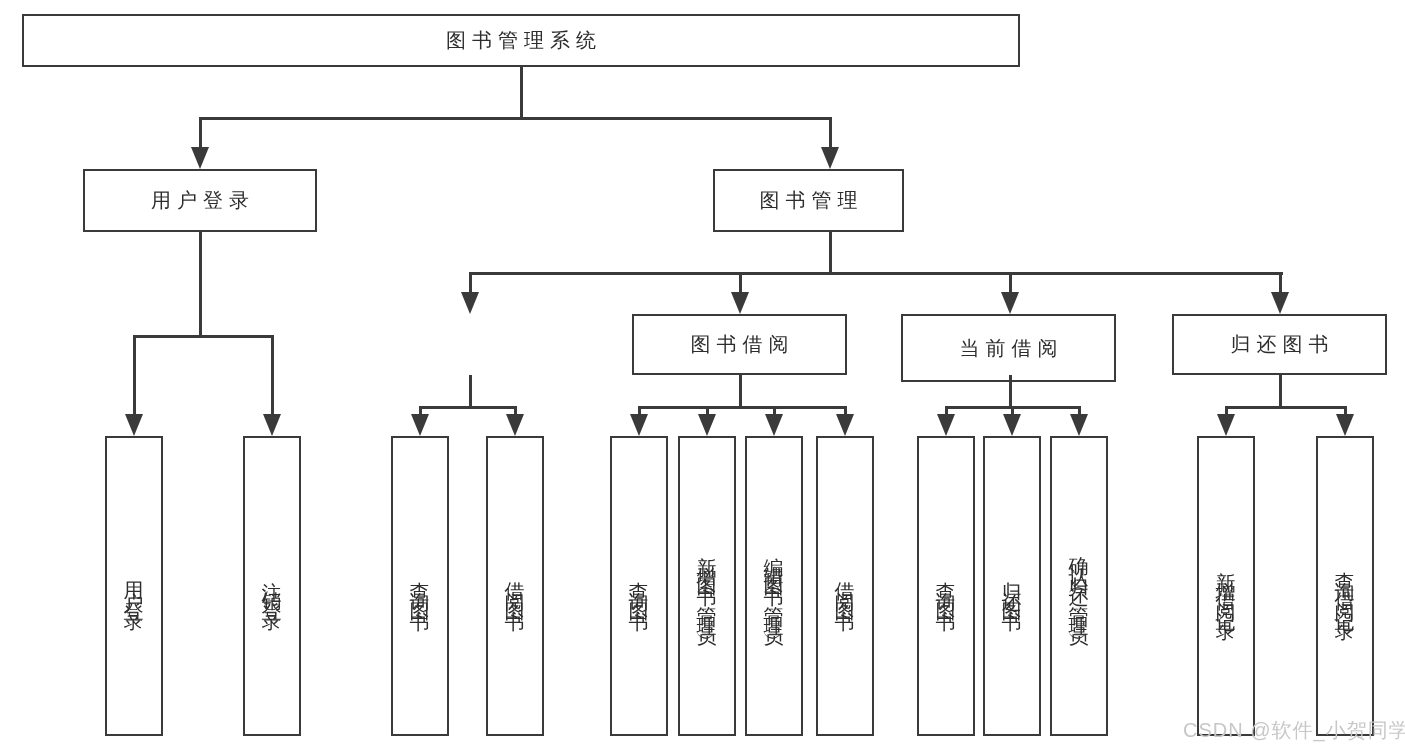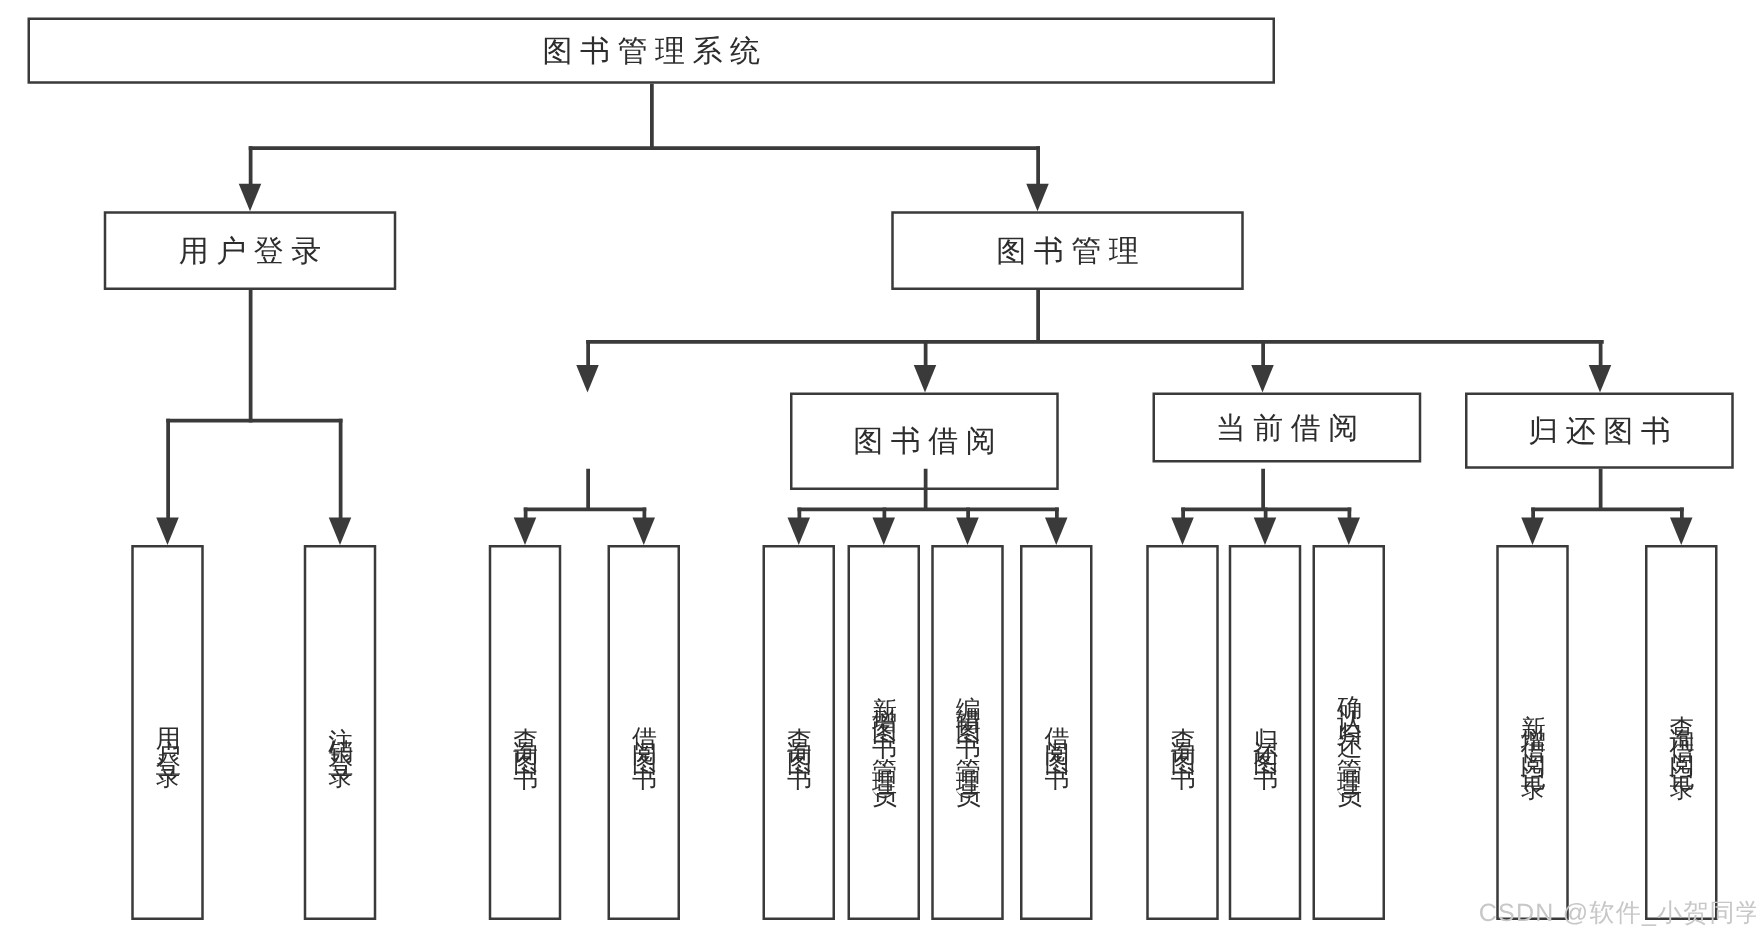--- a/index.html
+++ b/index.html
@@ -12,21 +12,21 @@
     overflow:hidden;
   }
   .box{
     position:absolute;
     background:#ffffff;
     border:2.5px solid #3a3a3a;
     box-sizing:border-box;
     display:flex;align-items:center;justify-content:center;
   }
   .lbl{
-    font-size:24px;
+    font-size:20px;
     letter-spacing:6px;
     text-indent:6px;
     color:#2d2d2d;
     white-space:nowrap;
   }
   .vbox{
     position:absolute;
     top:436px;width:58px;height:300px;
     background:#ffffff;
     border:2.5px solid #3a3a3a;
@@ -64,28 +64,28 @@
 
 <div class="canvas">
 
   <div class="box" style="left:22px;top:14px;width:998px;height:53px;">
     <span class="lbl">图书管理系统</span>
   </div>
 
   <div class="box" style="left:83px;top:169px;width:234px;height:63px;">
     <span class="lbl">用户登录</span>
   </div>
-  <div class="box" style="left:713px;top:169px;width:282px;height:63px;">
+  <div class="box" style="left:713px;top:169px;width:191px;height:63px;">
     <span class="lbl">图书管理</span>
   </div>
 
-  <div class="box" style="left:632px;top:314px;width:215px;height:78px;">
+  <div class="box" style="left:632px;top:314px;width:215px;height:61px;">
     <span class="lbl">图书借阅</span>
   </div>
-  <div class="box" style="left:922px;top:314px;width:215px;height:56px;">
+  <div class="box" style="left:901px;top:314px;width:215px;height:68px;">
     <span class="lbl">当前借阅</span>
   </div>
   <div class="box" style="left:1172px;top:314px;width:215px;height:61px;">
     <span class="lbl">归还图书</span>
   </div>
 
   <div class="vbox" style="left:105px;">
     <span class="vlbl">用户登录</span>
   </div>
   <div class="vbox" style="left:243px;">

